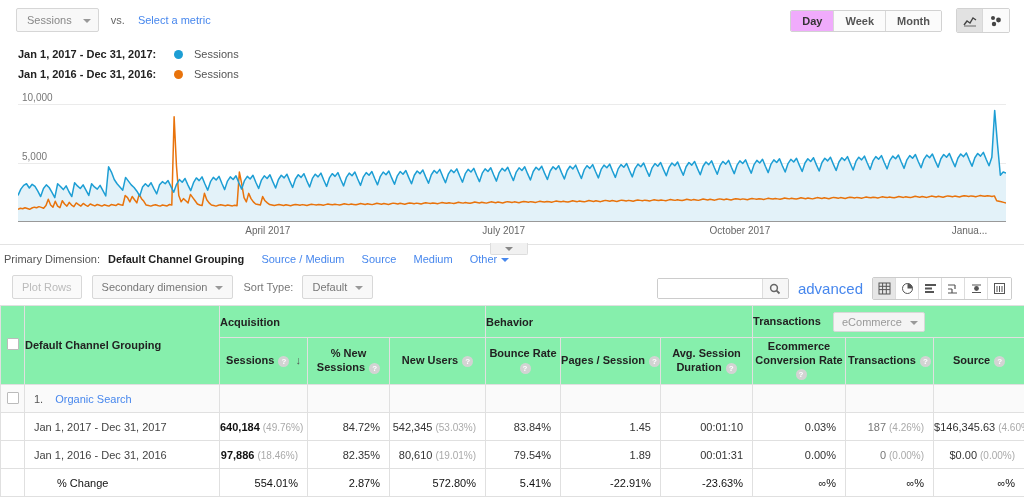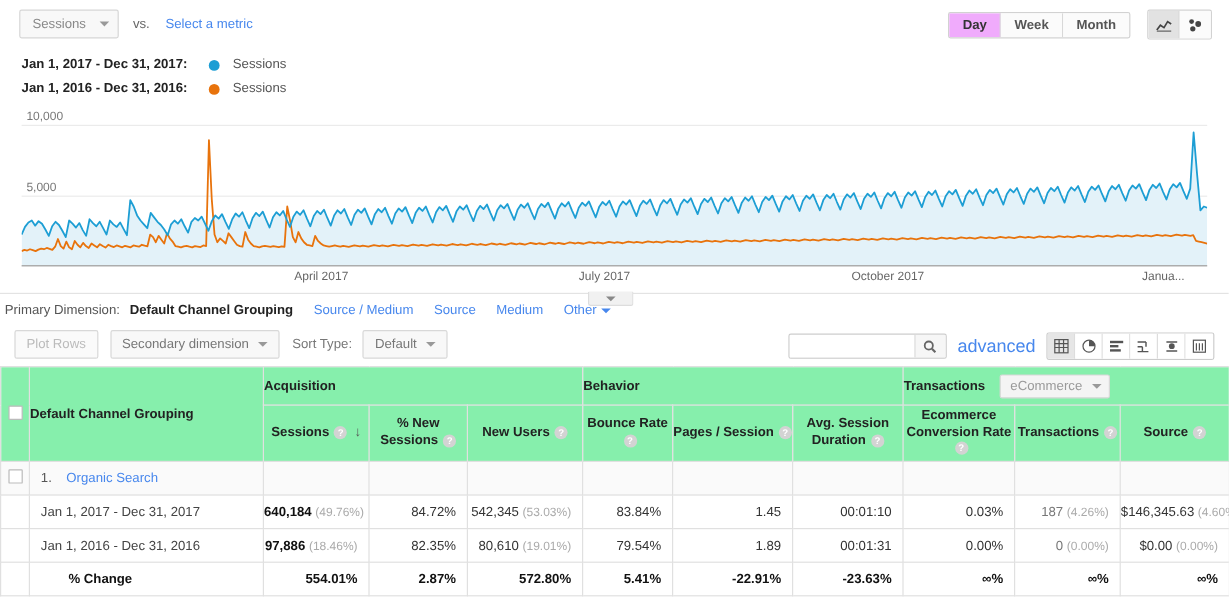--- a/index.html
+++ b/index.html
@@ -128,21 +128,21 @@
   }
   tbody td { height:28px; color:#333; background:#fff; }
   tbody td.num { text-align:right; padding-right:9px; }
   tbody td.name { padding-left:9px; }
   tr.row-head td { background:#fafafa; }
   .row-index { color:#555; margin-right:9px; }
   .row-link { color:#4787ed; cursor:pointer; }
   .sub-label { padding-left:32px; color:#444; }
   .pct { color:#aaa; font-size:10px; margin-left:3px; }
   .bold { font-weight:bold; color:#111; }
-  tr.change-row td { font-weight:bold; color:#111; }
+  tr.change-row td { font-weight:normal; color:#111; }
   tr.change-row td.name { padding-left:32px; }
 </style>
 </head>
 <body>
 
 <div class="metric-bar">
   <div class="metric-select">
     <span class="cap">Sessions</span>
     <span class="caret"></span>
   </div>

